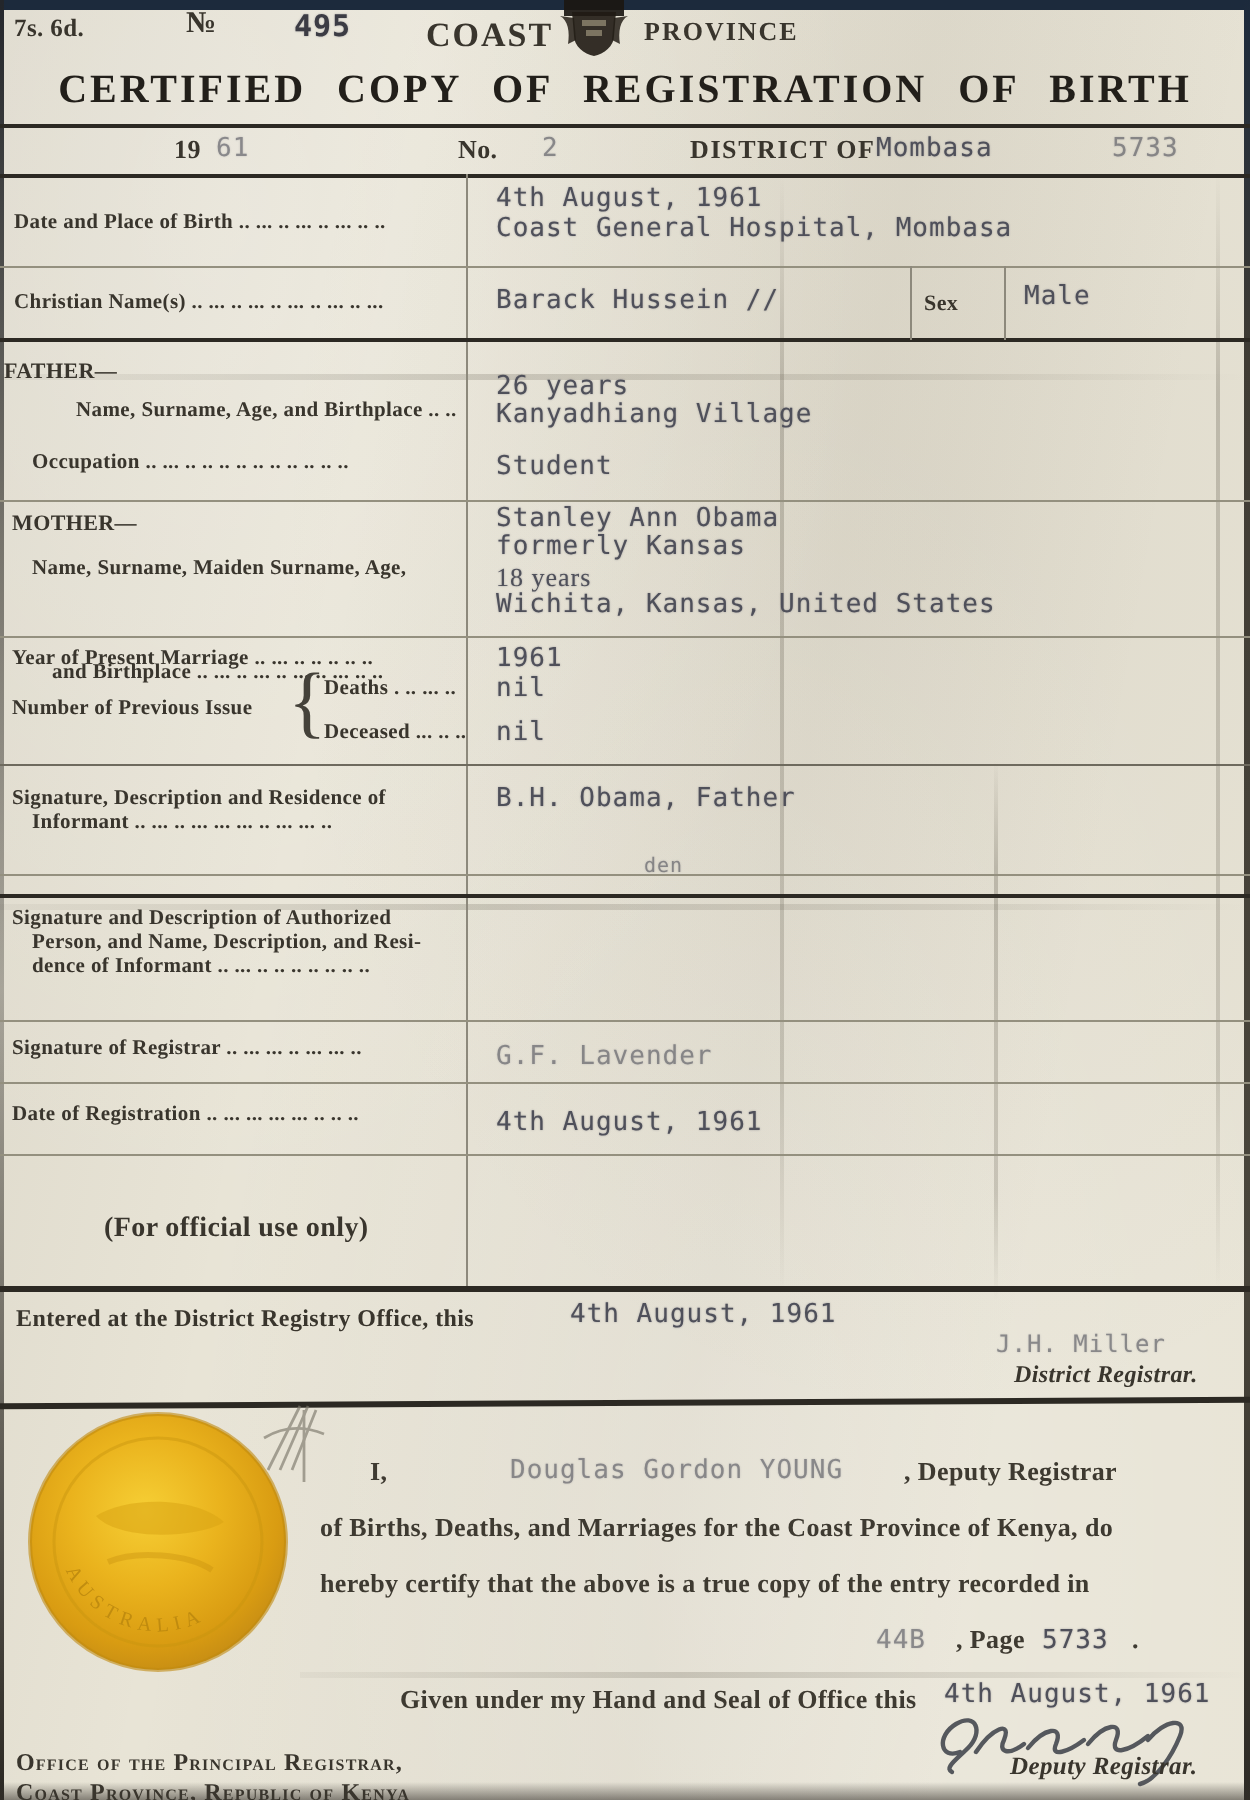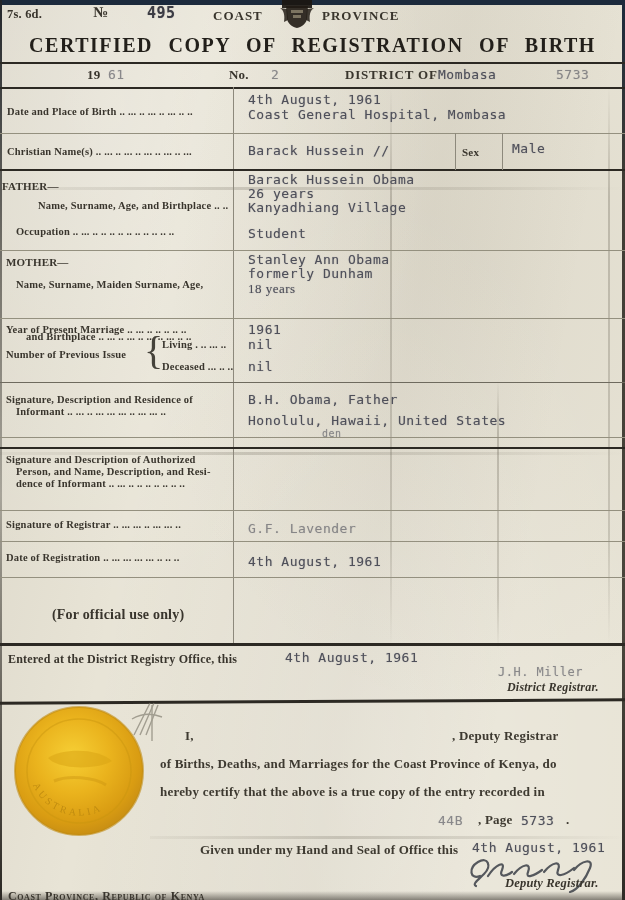--- a/index.html
+++ b/index.html
@@ -48,21 +48,21 @@
   <div class="crease-v" style="left:390px;top:88px;height:560px;"></div>
   <div class="crease-v" style="left:608px;top:85px;height:560px;"></div>
   <div class="crease-v" style="left:497px;top:380px;height:270px;"></div>
   <div class="crease-h" style="left:0;top:187px;width:625px;"></div>
   <div class="crease-h" style="left:0;top:452px;width:625px;"></div>
   <div class="crease-h" style="left:150px;top:836px;width:475px;"></div>
 
   <span class="lbl" style="left:7px;top:7px;font-size:12.5px;">7s. 6d.</span>
   <span class="lbl" style="left:93px;top:4px;font-size:15px;">№</span>
   <span class="typed" style="left:147px;top:4px;font-size:15px;font-weight:700;color:#3c3c44;">495</span>
-  <span class="lbl" style="left:213px;top:8px;font-size:13px;letter-spacing:1px;">COAST</span>
+  <span class="lbl" style="left:213px;top:8px;font-size:17px;letter-spacing:1px;">COAST</span>
 
   <svg style="position:absolute;left:278px;top:0;" width="38" height="31" viewBox="0 0 38 31">
     <rect x="4" y="0" width="30" height="8" fill="#1b1712" opacity=".92"></rect>
     <path d="M8 6 L30 6 L29 18 C29 23 24 27 19 28 C14 27 9 23 9 18 Z" fill="#201b14" opacity=".9"></path>
     <path d="M2 8 C6 10 7 16 6 22 L10 20 L9 9 Z" fill="#241f17" opacity=".85"></path>
     <path d="M36 8 C32 10 31 16 32 22 L28 20 L29 9 Z" fill="#241f17" opacity=".85"></path>
     <path d="M13 10 h12 v3 h-12 z M15 15 h8 v3 h-8 z" fill="#8f8670" opacity=".8"></path>
   </svg>
 
   <span class="lbl" style="left:322px;top:8px;font-size:13px;letter-spacing:1px;">PROVINCE</span>
@@ -100,46 +100,45 @@
   <span class="typed" style="left:248px;top:92px;">4th August, 1961</span>
   <span class="typed" style="left:248px;top:107px;">Coast General Hospital, Mombasa</span>
 
   <span class="lbl" style="left:7px;top:146px;">Christian Name(s) .. ... .. ... .. ... .. ... .. ...</span>
   <span class="typed" style="left:248px;top:143px;">Barack Hussein //</span>
   <span class="lbl" style="left:462px;top:146px;font-size:11px;">Sex</span>
   <span class="typed" style="left:512px;top:141px;">Male</span>
 
   <span class="lbl" style="left:2px;top:180px;font-size:11px;">FATHER—</span>
   <span class="lbl" style="left:16px;top:200px;margin-left:22px;">Name, Surname, Age, and Birthplace .. ..</span>
-  <span class="typed" style="left:248px;top:172px;">Barack Hussein Obama</span>
   <span class="typed" style="left:248px;top:186px;">26 years</span>
   <span class="typed" style="left:248px;top:200px;">Kanyadhiang Village</span>
   <span class="lbl" style="left:16px;top:226px;">Occupation .. ... .. .. .. .. .. .. .. .. .. ..</span>
   <span class="typed" style="left:248px;top:226px;">Student</span>
 
   <span class="lbl" style="left:6px;top:256px;font-size:11px;">MOTHER—</span>
   <span class="lbl" style="left:16px;top:279px;">Name, Surname, Maiden Surname, Age,</span>
   <span class="lbl" style="left:26px;top:291px;margin-top:40px;">and Birthplace .. ... .. ... .. ... .. ... .. ..</span>
   <span class="typed" style="left:248px;top:252px;">Stanley Ann Obama</span>
-  <span class="typed" style="left:248px;top:266px;">formerly Dunham</span>
+  <span class="typed" style="left:248px;top:266px;">formerly Kansas</span>
   <span class="typed" style="left:248px;top:281px;font-family:Liberation Serif, serif;">18 years</span>
+  <span class="typed" style="left:248px;top:295px;">Wichita, Kansas, United States</span>
 
   <span class="lbl" style="left:6px;top:324px;">Year of Present Marriage .. ... .. .. .. .. ..</span>
   <span class="typed" style="left:248px;top:322px;">1961</span>
   <span class="lbl" style="left:6px;top:349px;">Number of Previous Issue</span>
   <span class="bracket" style="left:144px;top:331px;">{</span>
-  <span class="lbl" style="left:162px;top:339px;">Living . .. ... ..</span>
+  <span class="lbl" style="left:162px;top:339px;">Deaths . .. ... ..</span>
   <span class="typed" style="left:248px;top:337px;">nil</span>
   <span class="lbl" style="left:162px;top:361px;">Deceased ... .. ..</span>
   <span class="typed" style="left:248px;top:359px;">nil</span>
 
   <span class="lbl" style="left:6px;top:394px;">Signature, Description and Residence of</span>
   <span class="lbl" style="left:16px;top:406px;">Informant .. ... .. ... ... ... .. ... ... ..</span>
   <span class="typed" style="left:248px;top:392px;">B.H. Obama, Father</span>
-  <span class="typed" style="left:248px;top:413px;">Honolulu, Hawaii, United States</span>
   <span class="typed faded" style="left:322px;top:428px;font-size:10px;">den</span>
 
   <span class="lbl" style="left:6px;top:454px;">Signature and Description of Authorized</span>
   <span class="lbl" style="left:16px;top:466px;">Person, and Name, Description, and Resi-</span>
   <span class="lbl" style="left:16px;top:478px;">dence of Informant .. ... .. .. .. .. .. .. ..</span>
 
   <span class="lbl" style="left:6px;top:519px;">Signature of Registrar .. ... ... .. ... ... ..</span>
   <span class="typed faded" style="left:248px;top:521px;">G.F. Lavender</span>
 
   <span class="lbl" style="left:6px;top:552px;">Date of Registration .. ... ... ... ... .. .. ..</span>
@@ -176,20 +175,21 @@
 
   <svg style="position:absolute;left:124px;top:697px;" width="48" height="48" viewBox="0 0 48 48">
     <g stroke="#7d796c" stroke-width="1.4" fill="none" opacity=".65">
       <path d="M10 38 L26 6 M16 38 L30 6 M22 38 L34 8"></path>
       <path d="M8 22 C18 16 28 16 38 20"></path>
       <path d="M28 8 L28 44"></path>
     </g>
   </svg>
 
   <span class="cert" style="left:185px;top:728px;">I,</span>
+  <span class="typed faded" style="left:255px;top:728px;">Douglas Gordon YOUNG</span>
   <span class="cert" style="left:452px;top:728px;">, Deputy Registrar</span>
   <span class="cert" style="left:160px;top:756px;">of Births, Deaths, and Marriages for the  Coast Province of Kenya, do</span>
   <span class="cert" style="left:160px;top:784px;">hereby certify that the above is a true copy of the entry recorded in</span>
   <span class="typed faded" style="left:438px;top:813px;">44B</span>
   <span class="cert" style="left:478px;top:812px;">, Page</span>
   <span class="typed" style="left:521px;top:813px;">5733</span>
   <span class="cert" style="left:566px;top:812px;">.</span>
   <span class="cert" style="left:200px;top:842px;">Given under my Hand and Seal of Office this</span>
   <span class="typed" style="left:472px;top:840px;">4th August, 1961</span>
 
@@ -197,15 +197,16 @@
     <g stroke="#3c4048" stroke-width="2.2" fill="none" stroke-linecap="round" opacity=".85">
       <path d="M18 30 C8 34 6 22 16 16 C26 10 30 20 22 28 C16 34 10 38 14 40"></path>
       <path d="M26 30 C34 18 44 14 40 24 C37 30 42 32 50 26"></path>
       <path d="M52 28 C60 18 70 16 66 26 C63 33 72 30 80 24"></path>
       <path d="M82 26 C90 16 100 14 96 24 C93 32 102 30 112 22"></path>
       <path d="M112 24 C120 14 132 12 128 22 C124 32 116 44 108 46"></path>
     </g>
   </svg>
   <span class="lbl ital" style="left:505px;top:876px;font-size:12.5px;">Deputy Registrar.</span>
 
+  <span class="lbl smallcaps" style="left:8px;top:874px;font-size:12px;">Office of the Principal Registrar,</span>
   <span class="lbl smallcaps" style="left:8px;top:889px;font-size:12px;">Coast Province, Republic of Kenya</span>
 
 </div>
 
 </body></html>

